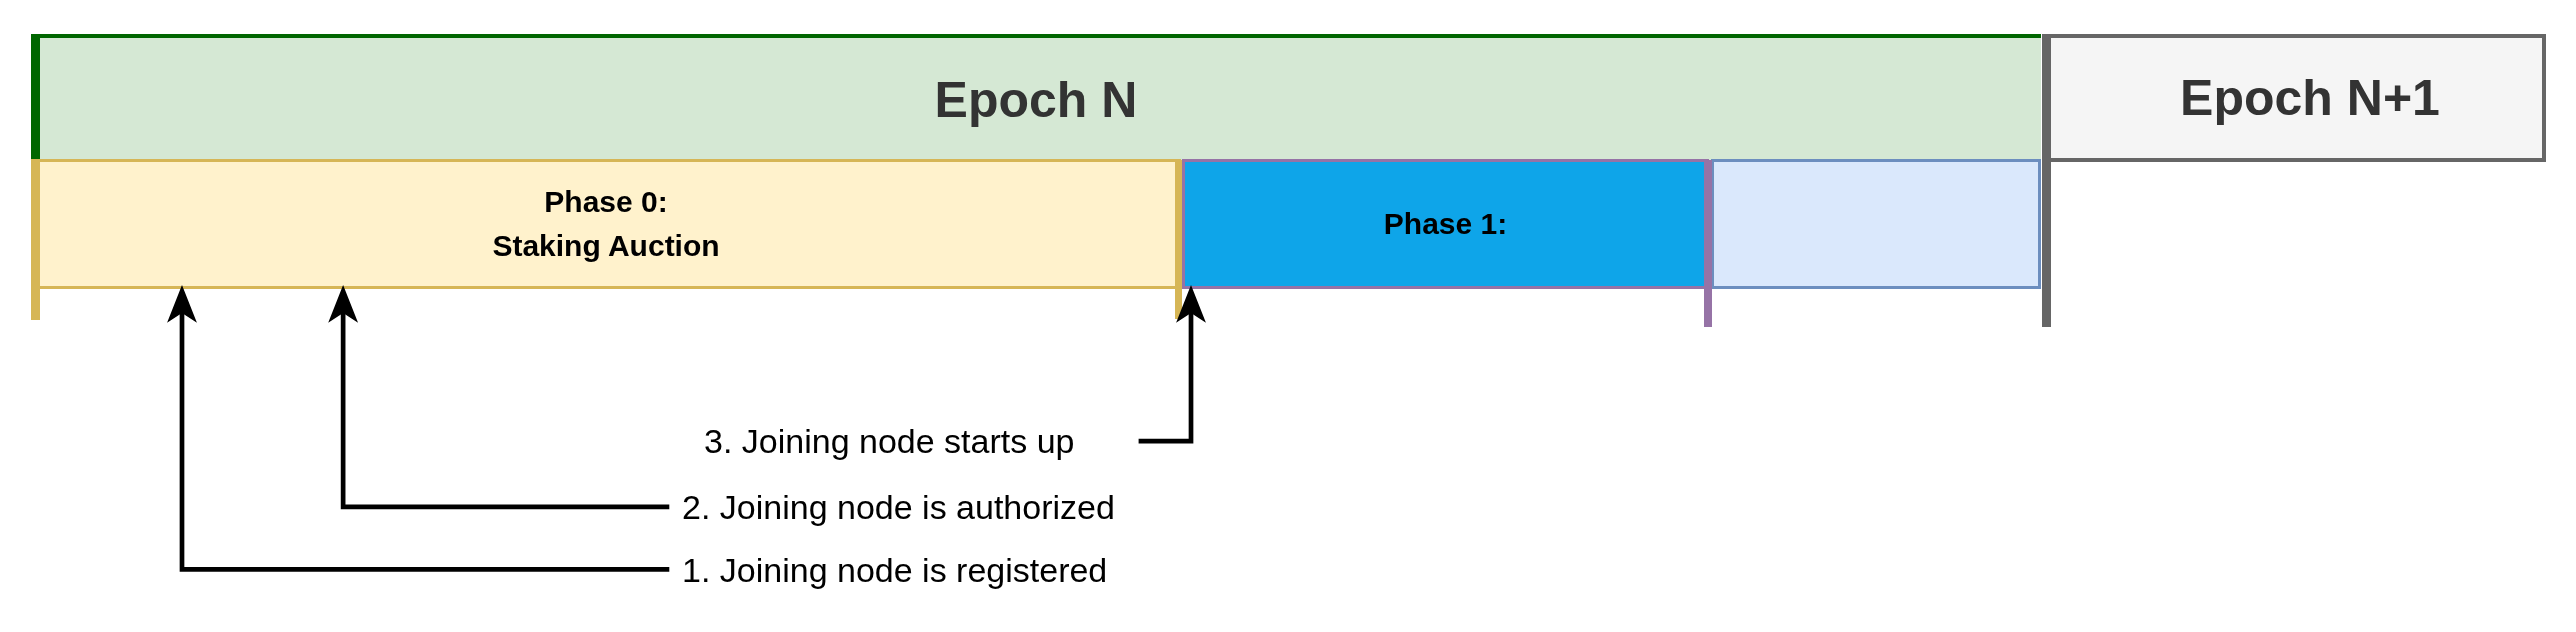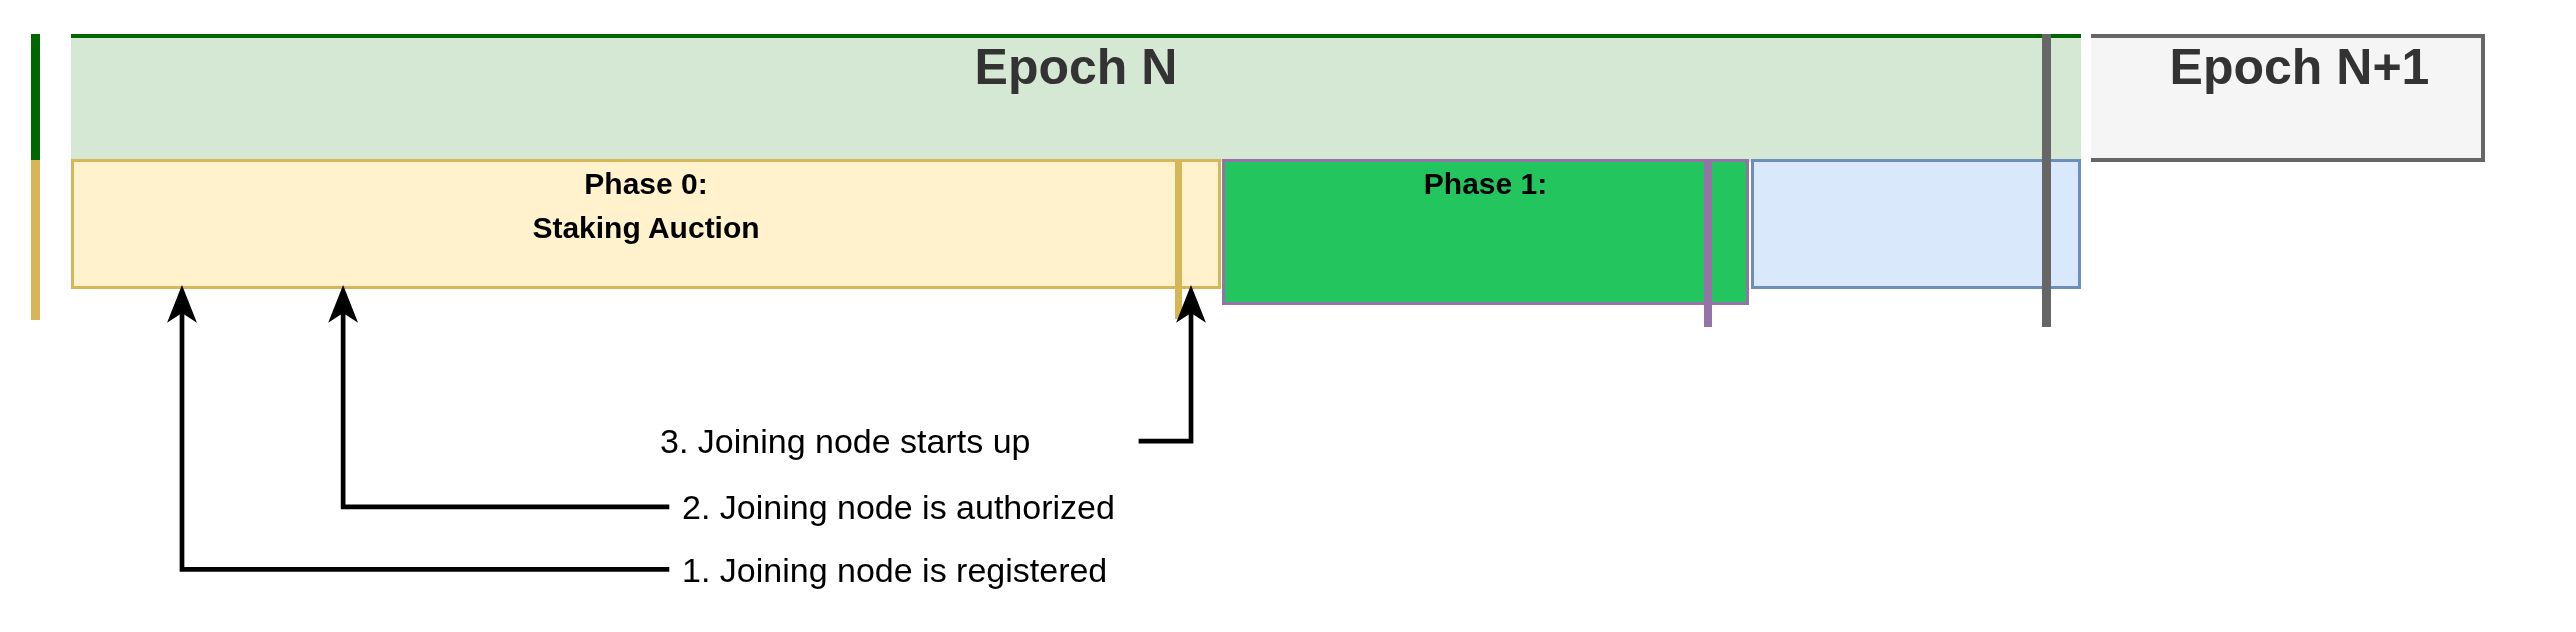--- a/index.html
+++ b/index.html
@@ -10,57 +10,56 @@
     background: #ffffff;
     font-family: "Liberation Sans", sans-serif;
     overflow: hidden;
   }
   .box {
     position: absolute;
     box-sizing: border-box;
     display: flex;
     flex-direction: column;
     align-items: center;
-    justify-content: flex-start;
+    justify-content: center;
     text-align: center;
     white-space: nowrap;
-    margin-left: 40px;
   }
   
   .epoch-n {
     left: 31px; top: 34px; width: 2010px; height: 128px;
     background: #d5e8d4;
     border-top: 4.7px solid #006600;
   }
   .epoch-start-tick {
     position: absolute;
     left: 31px; top: 34px; width: 9.4px; height: 128px;
     background: #006600;
   }
   .epoch-n1 {
-    left: 2051px; top: 34px; width: 394px; height: 128px;
+    left: 2051px; top: 34px; width: 495px; height: 128px;
     background: #f5f5f5;
     border: 4.7px solid #666666;
     border-left: none;
     padding-left: 27px;
   }
   .epoch-label {
     font-size: 50px;
     font-weight: bold;
     color: #333333;
   }
   
   .phase-0 {
     left: 31px; top: 159px; width: 1150px; height: 130px;
     background: #fff2cc;
     border: 3.9px solid #d6b656;
   }
   .phase-1 {
-    left: 1182px; top: 159px; width: 527px; height: 146px;
-    background: #22c55e;
+    left: 1182px; top: 159px; width: 527px; height: 130px;
+    background: #0ea5e9;
     border: 3.9px solid #9673a6;
   }
   .phase-2 {
     left: 1711px; top: 159px; width: 330px; height: 130px;
     background: #dae8fc;
     border: 3.9px solid #6c8ebf;
   }
   .phase-label {
     font-size: 30px;
     font-weight: bold;
@@ -96,21 +95,21 @@
   
   .annotation {
     position: absolute;
     transform: translateY(-50%);
     font-size: 34px;
     color: #000000;
     white-space: nowrap;
   }
   .annotation-1 { left: 682px; top: 570px; }
   .annotation-2 { left: 682px; top: 507px; }
-  .annotation-3 { left: 660px; top: 441px; text-align: right; }
+  .annotation-3 { left: 704px; top: 441px; text-align: right; }
 </style>
 </head>
 <body>
 
 <div class="canvas">
 
   <div class="box epoch-n">
     <div class="epoch-label">Epoch N</div>
   </div>
   <div class="epoch-start-tick"></div>

